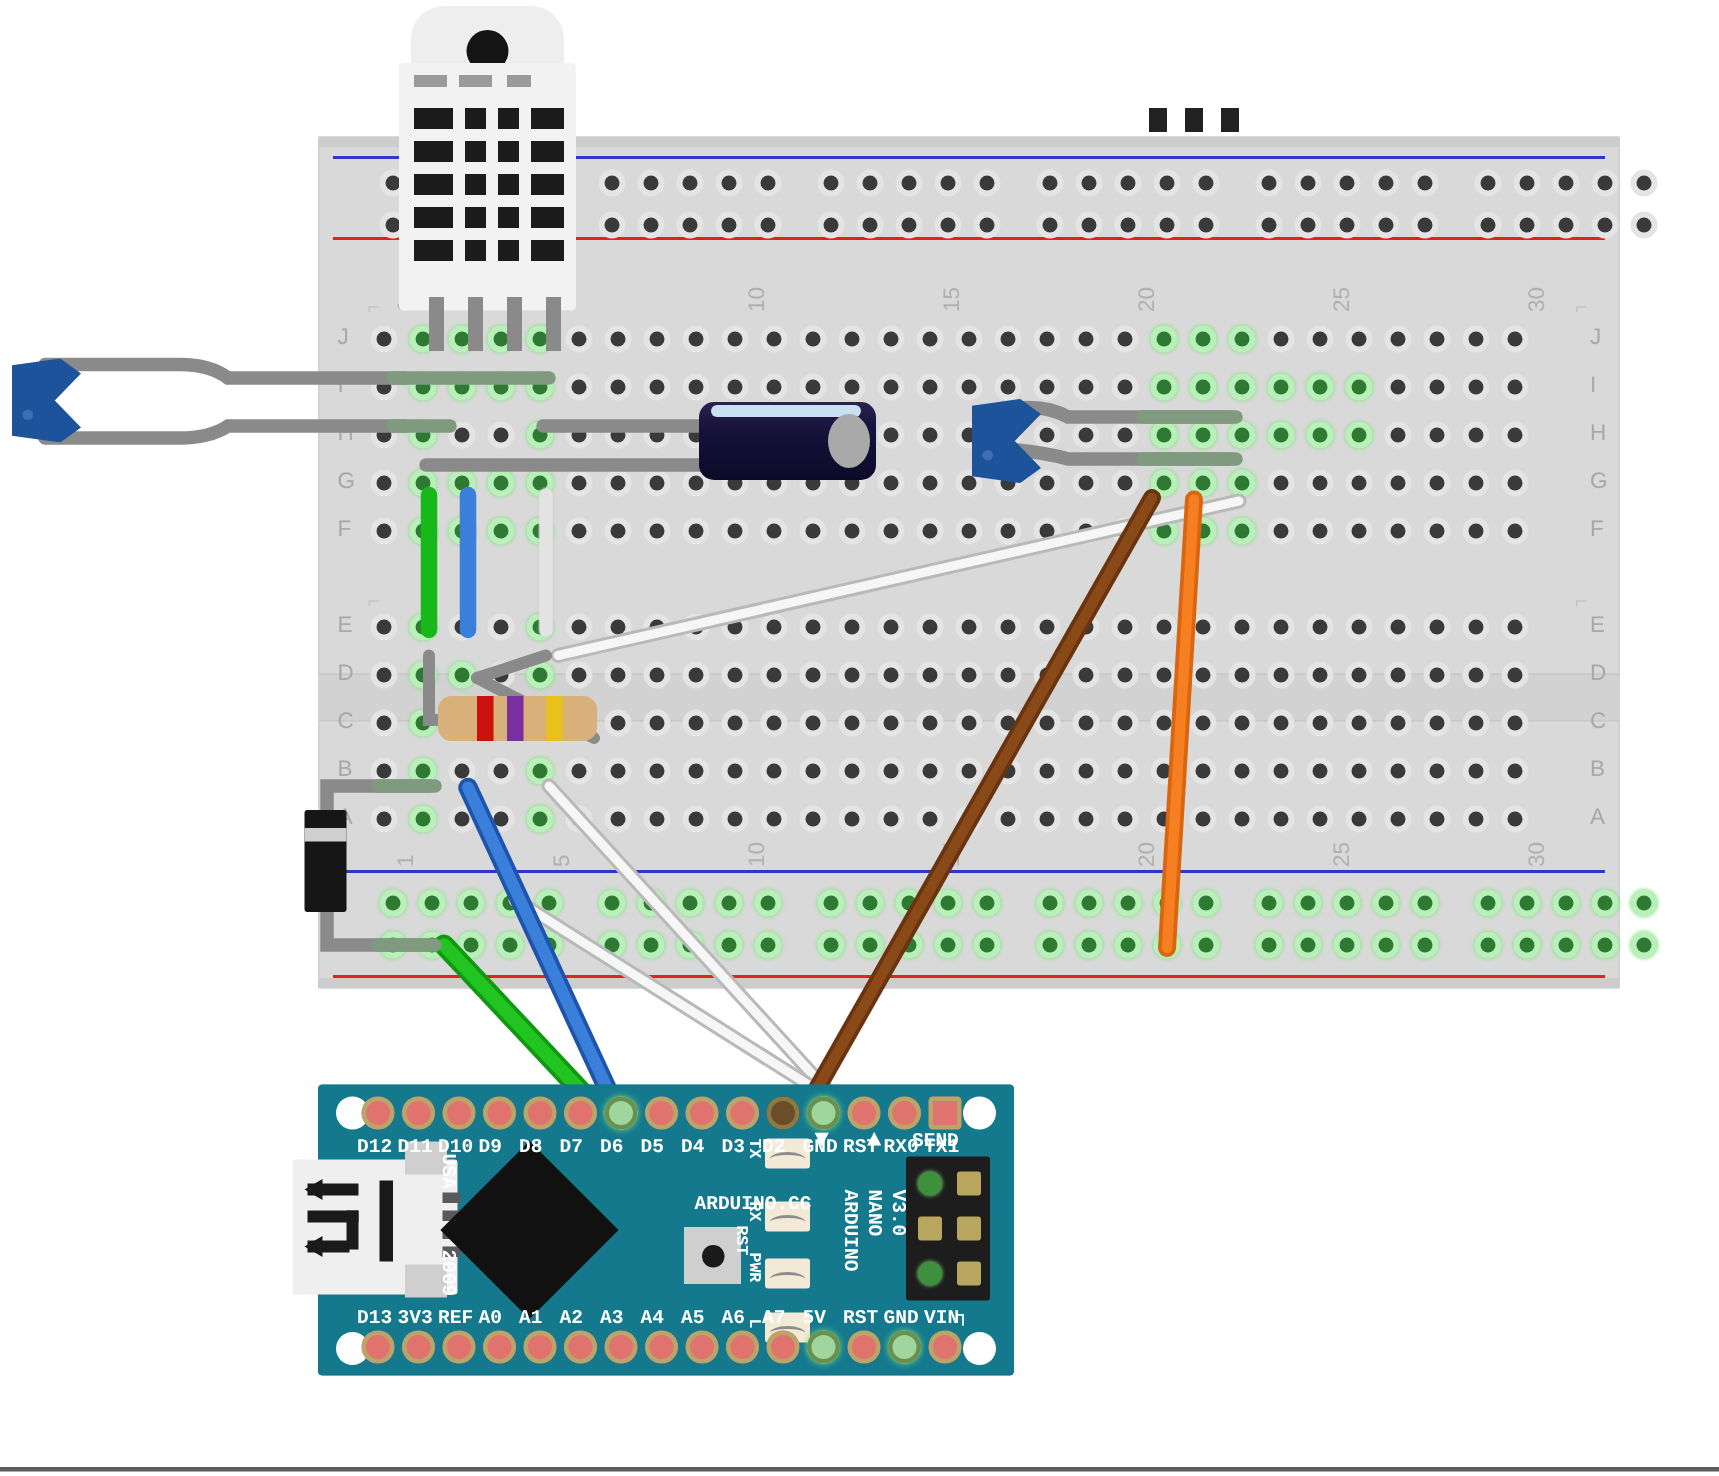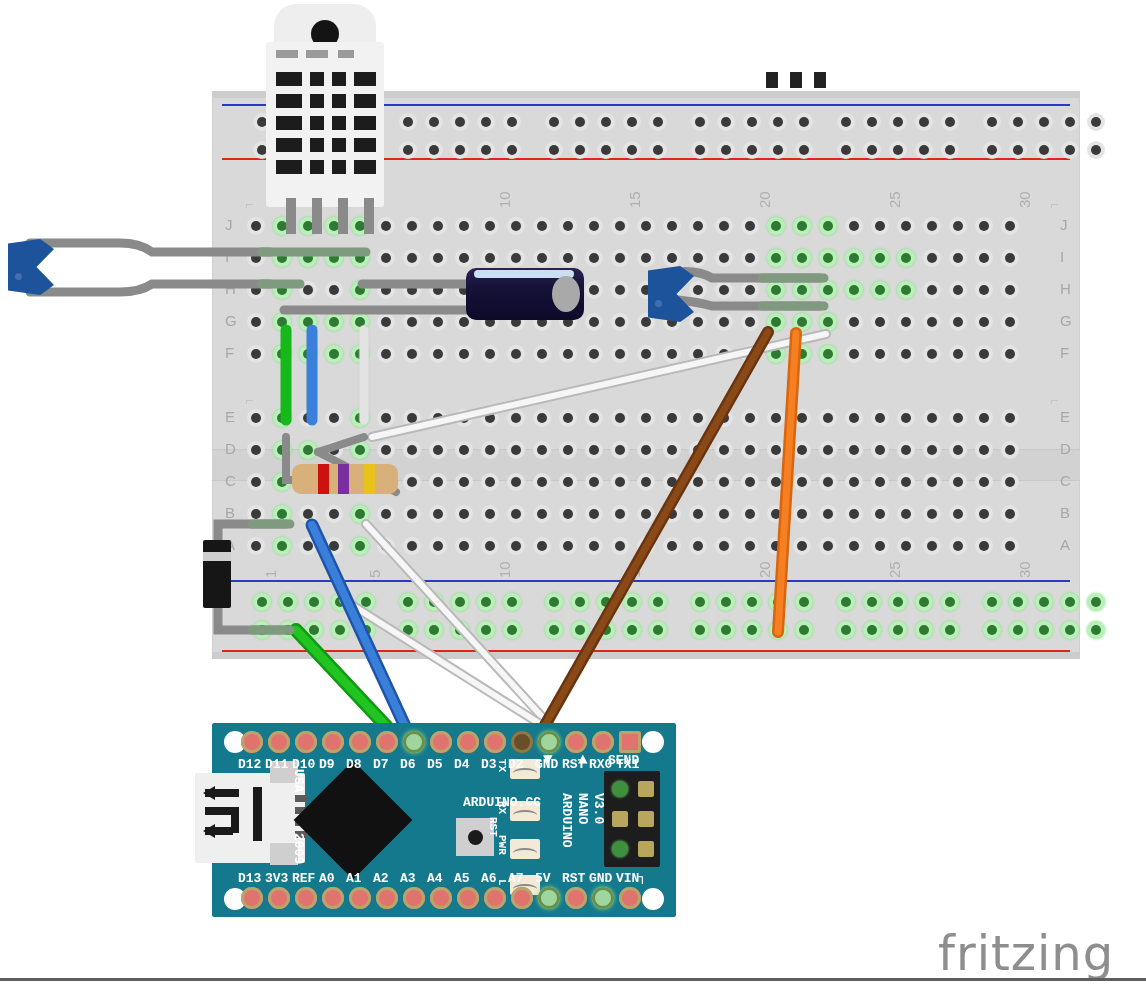--- a/index.html
+++ b/index.html
@@ -1692,15 +1692,14 @@
     <div class="nlab-v" style="left:287px;top:94px;font-size:11px;">RST</div>
     <div class="nlab-v" style="left:362px;top:70px;">ARDUINO</div>
     <div class="nlab-v" style="left:378px;top:70px;">NANO</div>
     <div class="nlab-v" style="left:394px;top:70px;">V3.0</div>
     <div class="nlab" style="left:396px;top:30px;">SEND</div>
     <div class="nlab" style="left:331px;top:28px;font-size:16px;">▼</div>
     <div class="nlab" style="left:366px;top:28px;font-size:16px;">▲</div>
     <div class="nlab" style="left:424px;top:148px;font-size:16px;transform:rotate(90deg);">⌐</div>
   </div>
 
-  <div id="logo">fritzing</div>
   <div id="footline"></div>
 </div>
 
 </body></html>

